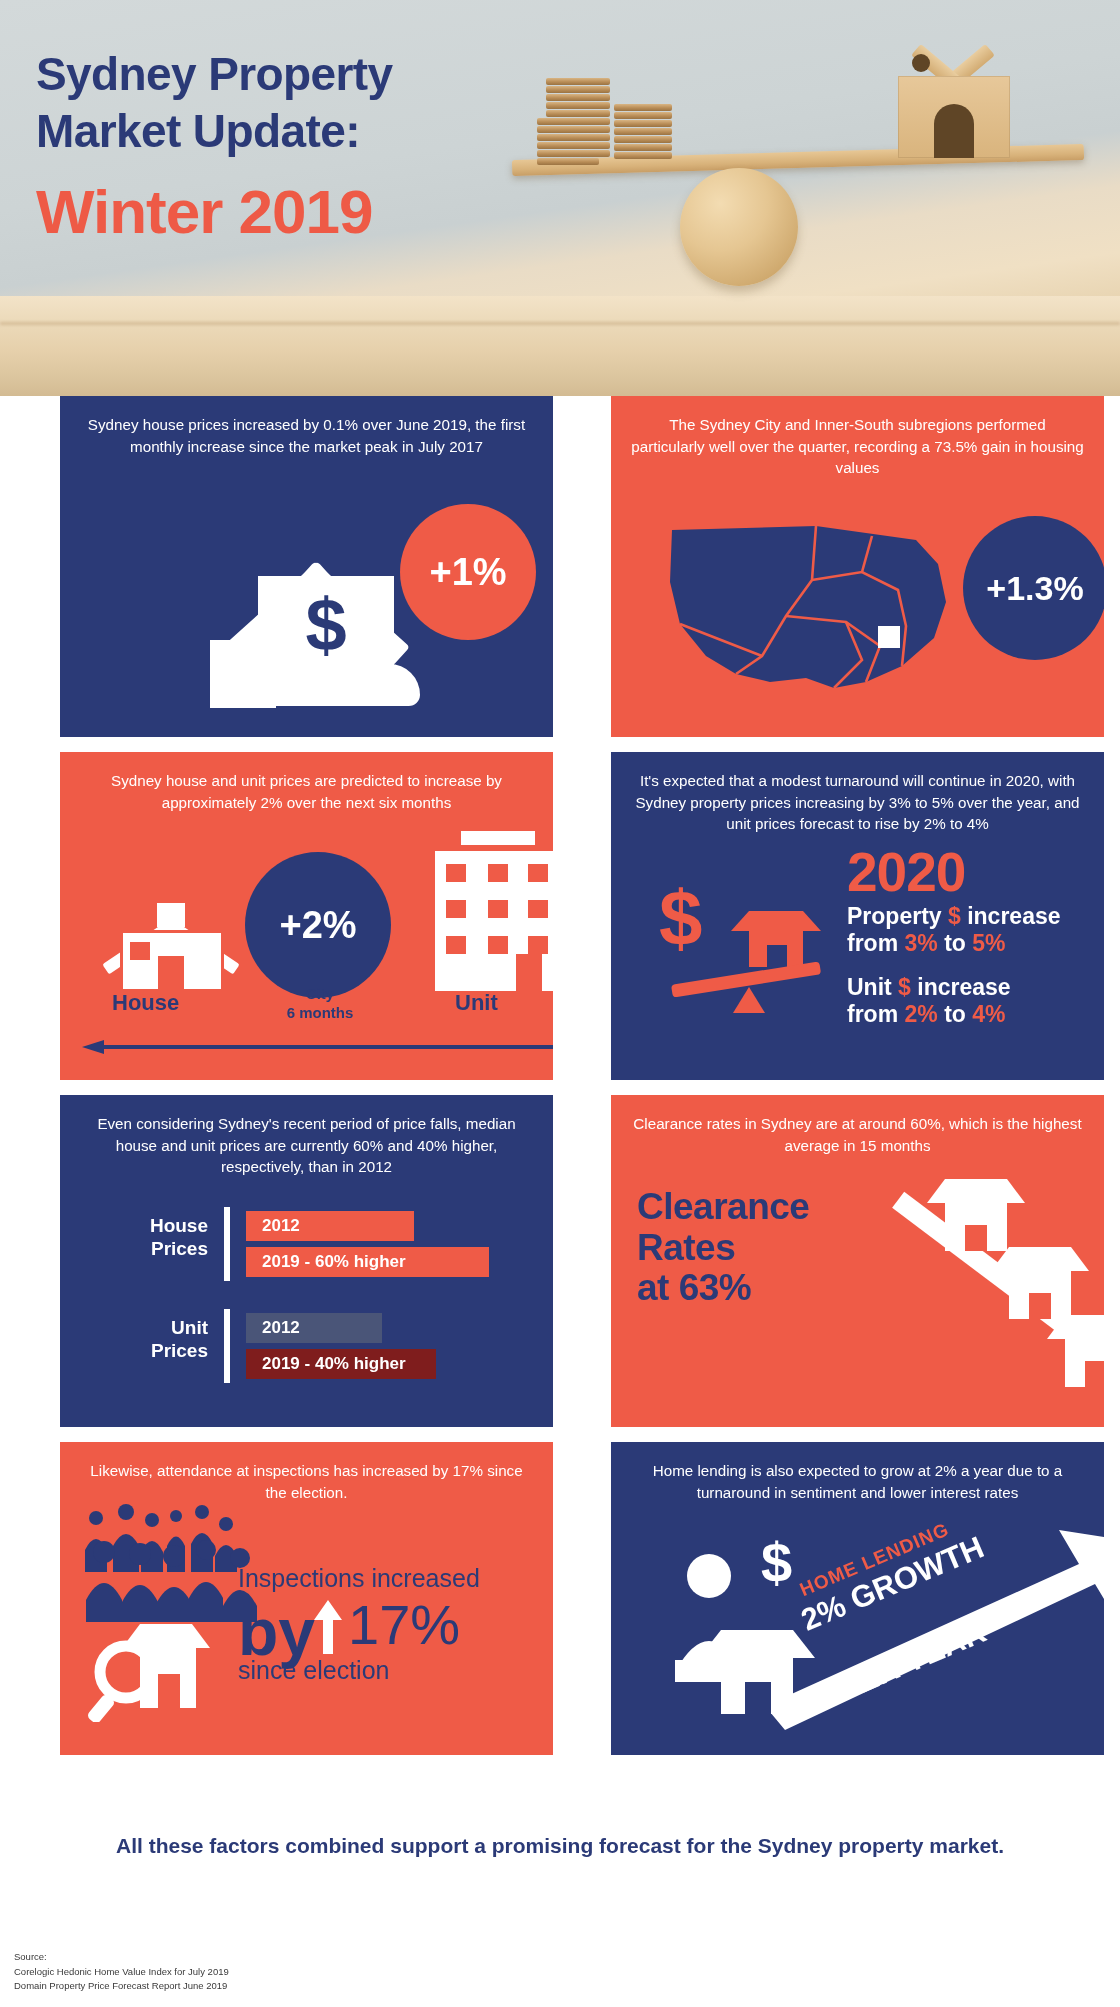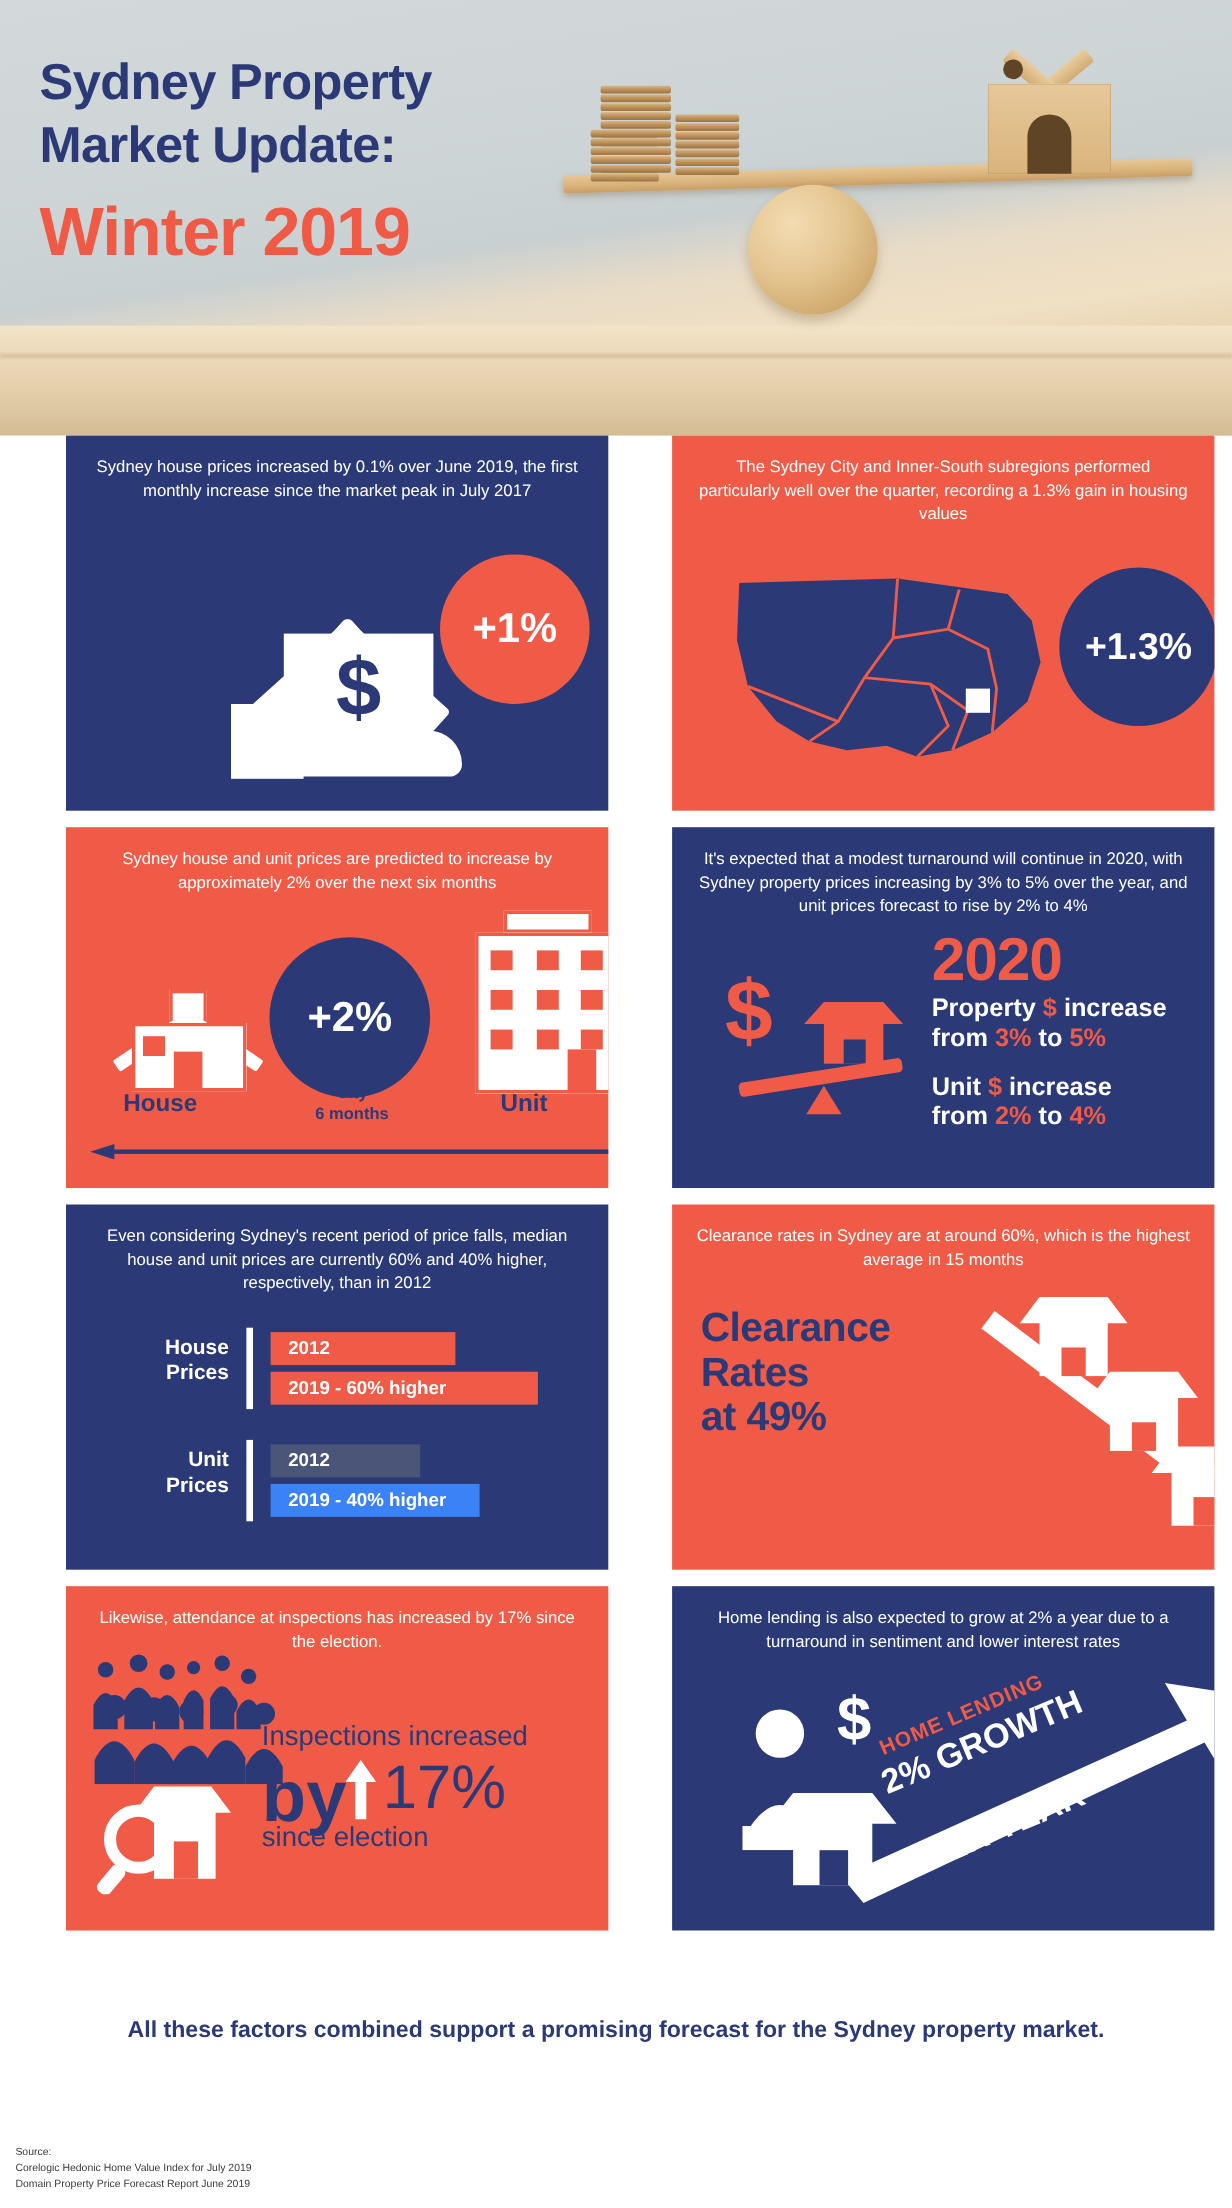--- a/index.html
+++ b/index.html
@@ -166,21 +166,21 @@
     position:absolute; color:#fff; font-weight:bold; font-size: 19px;
     line-height:1.2; text-align:right; width: 110px;
   }
   .bar-divider { position:absolute; width: 6px; background:#fff; }
   .bar {
     position:absolute; height: 30px; color:#fff; font-weight:bold;
     font-size: 17px; display:flex; align-items:center; padding-left: 16px;
   }
   .bar-coral { background:#ef5b47; }
   .bar-grey  { background:#4a5578; }
-  .bar-grey2 { background:#3b82f6; }
+  .bar-grey2 { background:#7f1d1d; }
 
   .cl-title {
     position:absolute; left: 26px; top: 92px; color:#2b3a77;
     font-weight:bold; font-size: 37px; line-height: 1.1; letter-spacing:-.5px;
   }
 
   
   .r4 .panel { width: 545px; height: 313px; }
   .ins-line1 { position:absolute; left: 178px; top: 122px; color:#2b3a77; font-size: 25px; }
   .ins-by   { position:absolute; left: 178px; top: 152px; color:#2b3a77; font-weight:bold; font-size: 66px; }
@@ -282,21 +282,21 @@
         <div class="hh2-body"></div>
         <div class="hh2-dollar">$</div>
         <div class="hand-cuff"></div>
         <div class="hand-thumb"></div>
         <div class="hand-palm"></div>
       </div>
       <div class="badge-circle b1">+1%</div>
     </div>
 
     <div class="panel coral">
-      <div class="panel-text">The Sydney City and Inner-South subregions performed particularly well over the quarter, recording a 1.3% gain in housing values</div>
+      <div class="panel-text">The Sydney City and Inner-South subregions performed particularly well over the quarter, recording a 73.5% gain in housing values</div>
       <svg class="nswmap" viewBox="0 0 310 200">
         <path d="M6 24 L150 20 L250 34 L272 58 L280 96 L268 132 L236 160 L200 176 L168 182 L140 172
                  L104 176 L70 168 L40 150 L14 118 L4 76 Z" fill="#2b3a77"></path>
         <g stroke="#ef5b47" stroke-width="2.6" fill="none">
           <path d="M150 20 L146 74 L120 110 L96 150 L70 168"></path>
           <path d="M146 74 L196 66 L232 84 L240 120 L236 160"></path>
           <path d="M196 66 L206 30"></path>
           <path d="M120 110 L180 116 L214 140 L200 176"></path>
           <path d="M180 116 L196 154 L168 182"></path>
           <path d="M14 118 L96 150"></path>
@@ -387,21 +387,21 @@
       <div class="bar-divider" style="left:164px; top:214px; height:74px;"></div>
       <div class="bar bar-grey" style="left:186px; top:218px; width:136px;">2012</div>
       <div class="bar bar-grey2" style="left:186px; top:254px; width:190px;">2019 - 40% higher</div>
     </div>
 
     <div class="panel coral">
       <div class="panel-text">Clearance rates in Sydney are at around 60%, which is the highest average in 15 months</div>
       <div class="cl-title">
         <div>Clearance</div>
         <div>Rates</div>
-        <div>at 49%</div>
+        <div>at 63%</div>
       </div>
       <svg style="position:absolute; left:248px; top:74px; width:290px; height:244px;" viewBox="0 0 290 244">
         <rect x="14" y="96" width="250" height="20" fill="#ffffff" transform="rotate(37 139 106)"></rect>
         <g fill="#ffffff">
           <path d="M86 10 L148 10 L166 34 L68 34 Z"></path>
           <rect x="86" y="32" width="62" height="50"></rect>
           <rect x="106" y="56" width="22" height="26" fill="#ef5b47"></rect>
         </g>
         <g fill="#ffffff">
           <path d="M150 78 L212 78 L230 102 L132 102 Z"></path>

